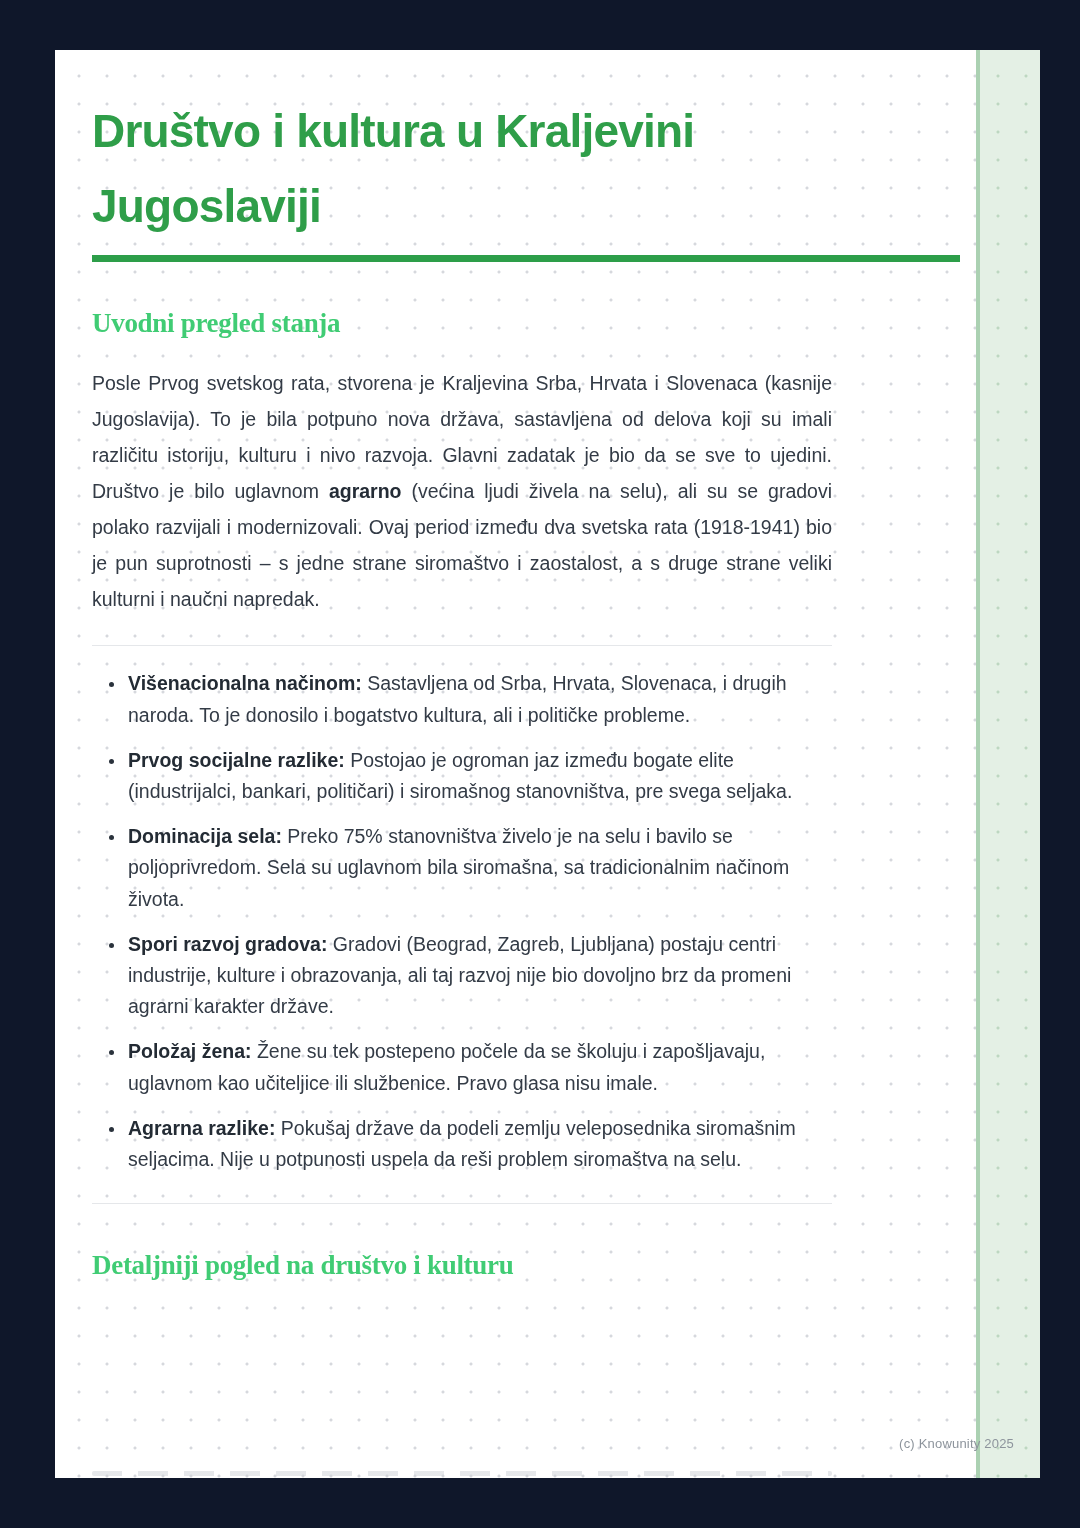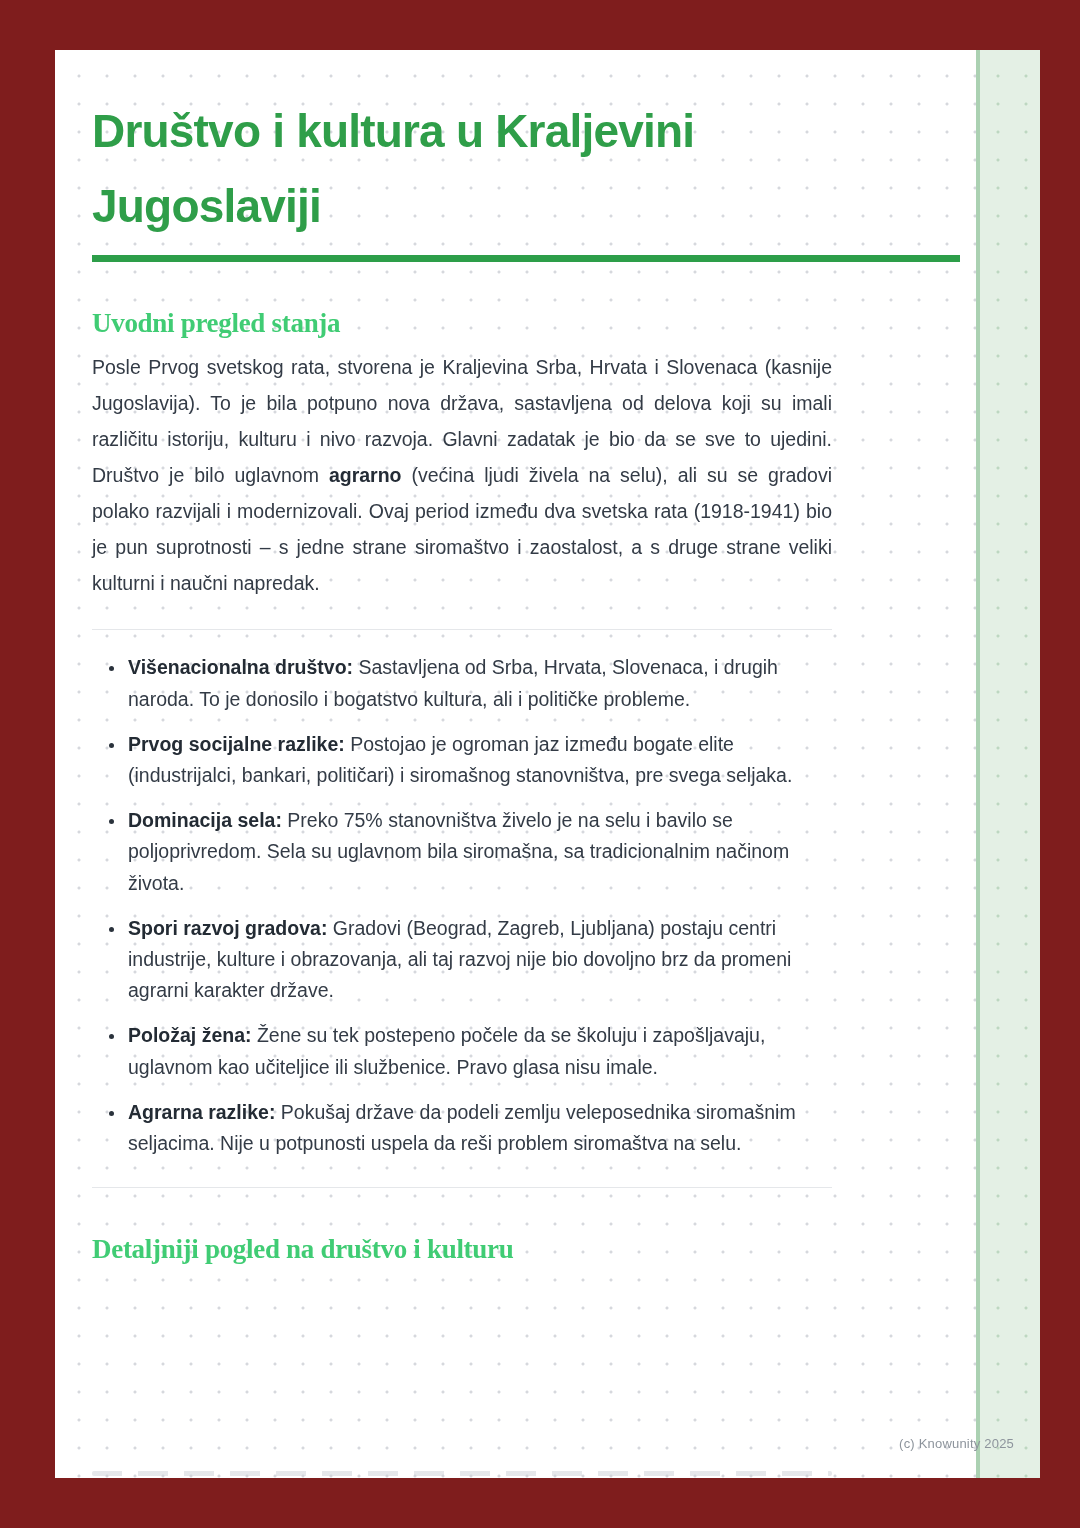--- a/index.html
+++ b/index.html
@@ -1,17 +1,17 @@
 <!DOCTYPE html>
 <html><head>
 <meta charset="utf-8">
 <style>
   html,body{margin:0;padding:0;background:#ffffff;}
   .canvas{
-    position:relative;width:1080px;height:1528px;background:#7f1d1d;overflow:hidden;
+    position:relative;width:1080px;height:1528px;background:#0f172a;overflow:hidden;
     font-family:"Liberation Sans","DejaVu Sans",sans-serif;color:#333b46;
   }
   .page{
     position:absolute;left:55px;top:50px;width:985px;height:1428px;
     background-color:#ffffff;
     background-image:radial-gradient(circle,#d6d8dd 1.4px,rgba(0,0,0,0) 1.7px);
     background-size:28px 28px;background-position:10px 12px;
   }
   .stripe{
     position:absolute;top:0;right:0;width:64px;height:100%;box-sizing:border-box;
@@ -26,21 +26,21 @@
     font-size:46px;font-weight:800;line-height:1.62;letter-spacing:-0.8px;
     color:#2f9e49;
   }
   .rule{width:868px;height:7px;background:#2d9e49;margin-top:12px;border:none;}
   h2.section{
     margin:46px 0 0 0;font-size:27px;font-weight:700;letter-spacing:-0.3px;
     color:#40cc74;
     font-family:Liberation Serif, serif;
   }
   p.intro{
-    margin:10px 0 0 0;width:740px;
+    margin:26px 0 0 0;width:740px;
     font-size:19.5px;line-height:1.85;text-align:justify;color:#333b46;
   }
   p.intro strong{color:#242c36;font-weight:700;}
   .divider{border:none;border-top:1px solid #e5e7ea;width:740px;margin:28px 0 0 0;}
   ul.keylist{
     margin:22px 0 0 0;padding:0 0 0 34px;width:706px;list-style:disc;
   }
   ul.keylist li{
     font-size:19.5px;line-height:1.6;color:#333b46;margin:0 0 14px 0;
     padding-left:2px;
@@ -67,21 +67,21 @@
     <div class="content">
       <h1 class="title">Društvo i kultura u Kraljevini Jugoslaviji</h1>
       <div class="rule"></div>
 
       <h2 class="section">Uvodni pregled stanja</h2>
       <p class="intro"><span>Posle Prvog svetskog rata, stvorena je Kraljevina Srba, Hrvata i Slovenaca (kasnije Jugoslavija). To je bila potpuno nova država, sastavljena od delova koji su imali različitu istoriju, kulturu i nivo razvoja. Glavni zadatak je bio da se sve to ujedini. Društvo je bilo uglavnom </span><strong>agrarno</strong><span> (većina ljudi živela na selu), ali su se gradovi polako razvijali i modernizovali. Ovaj period između dva svetska rata (1918-1941) bio je pun suprotnosti – s jedne strane siromaštvo i zaostalost, a s druge strane veliki kulturni i naučni napredak.</span></p>
 
       <hr class="divider">
 
       <ul class="keylist">
-        <li><span class="lead">Višenacionalna društvo:</span><span> Sastavljena od Srba, Hrvata, Slovenaca, i drugih naroda. To je donosilo i bogatstvo kultura, ali i političke probleme.</span></li>
+        <li><span class="lead">Višenacionalna načinom:</span><span> Sastavljena od Srba, Hrvata, Slovenaca, i drugih naroda. To je donosilo i bogatstvo kultura, ali i političke probleme.</span></li>
         <li><span class="lead">Prvog socijalne razlike:</span><span> Postojao je ogroman jaz između bogate elite (industrijalci, bankari, političari) i siromašnog stanovništva, pre svega seljaka.</span></li>
         <li><span class="lead">Dominacija sela:</span><span> Preko 75% stanovništva živelo je na selu i bavilo se poljoprivredom. Sela su uglavnom bila siromašna, sa tradicionalnim načinom života.</span></li>
         <li><span class="lead">Spori razvoj gradova:</span><span> Gradovi (Beograd, Zagreb, Ljubljana) postaju centri industrije, kulture i obrazovanja, ali taj razvoj nije bio dovoljno brz da promeni agrarni karakter države.</span></li>
         <li><span class="lead">Položaj žena:</span><span> Žene su tek postepeno počele da se školuju i zapošljavaju, uglavnom kao učiteljice ili službenice. Pravo glasa nisu imale.</span></li>
         <li><span class="lead">Agrarna razlike:</span><span> Pokušaj države da podeli zemlju veleposednika siromašnim seljacima. Nije u potpunosti uspela da reši problem siromaštva na selu.</span></li>
       </ul>
 
       <hr class="divider">
 
       <h2 class="section">Detaljniji pogled na društvo i kulturu</h2>

